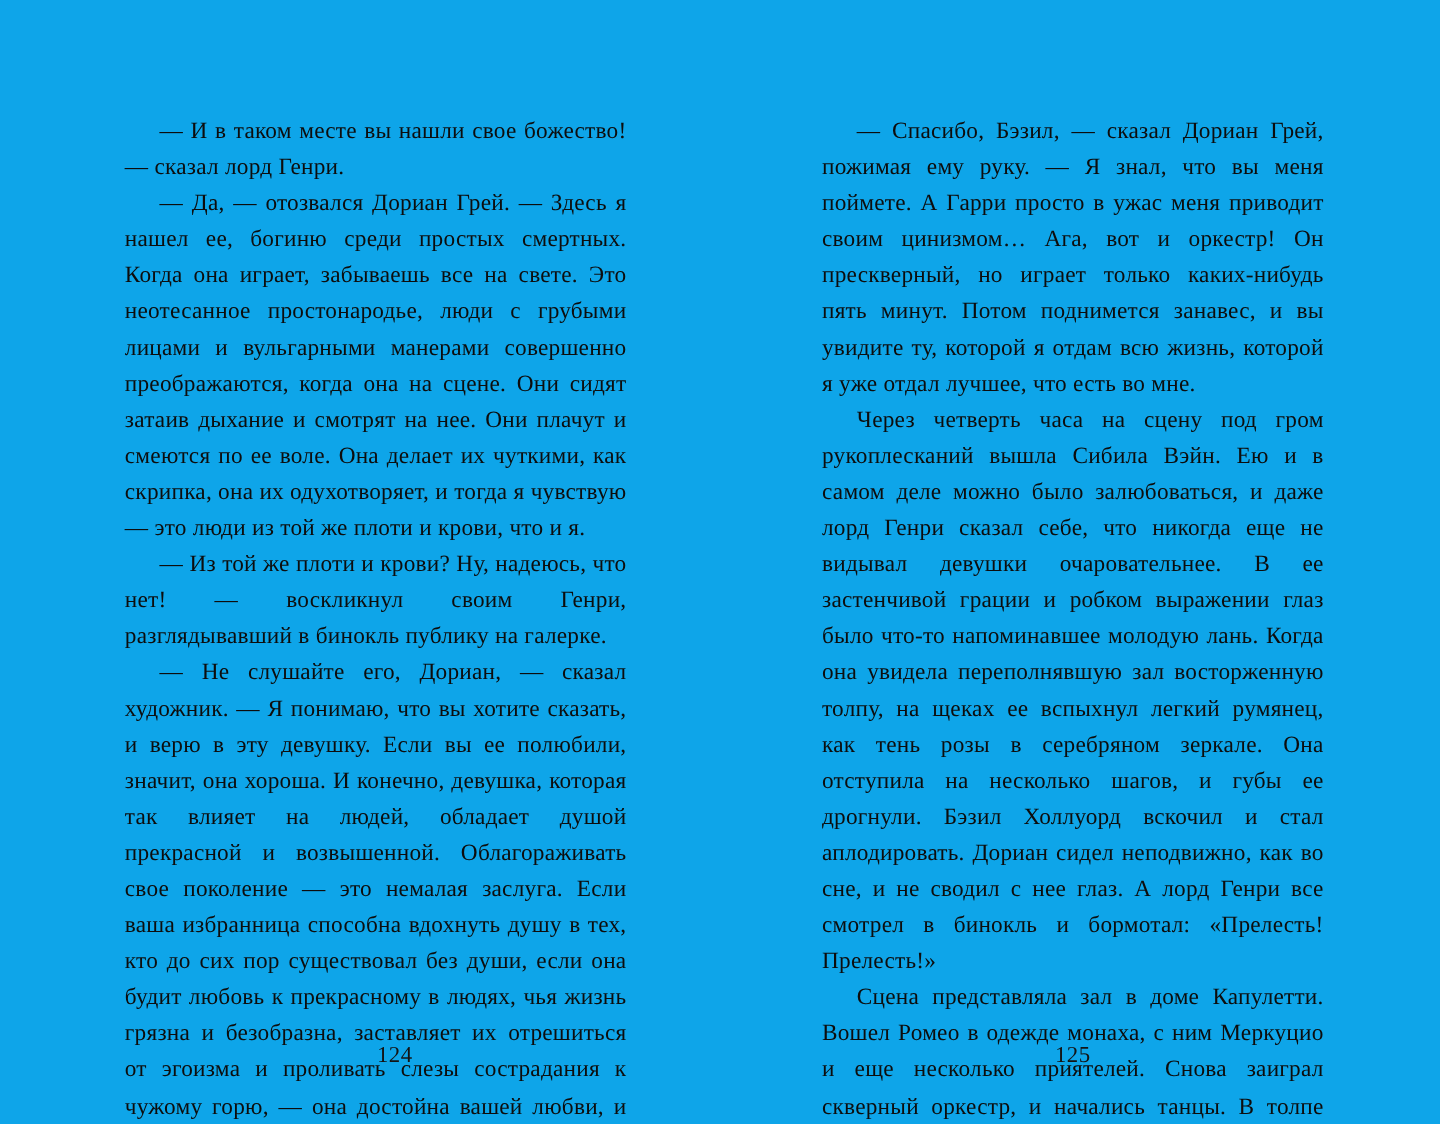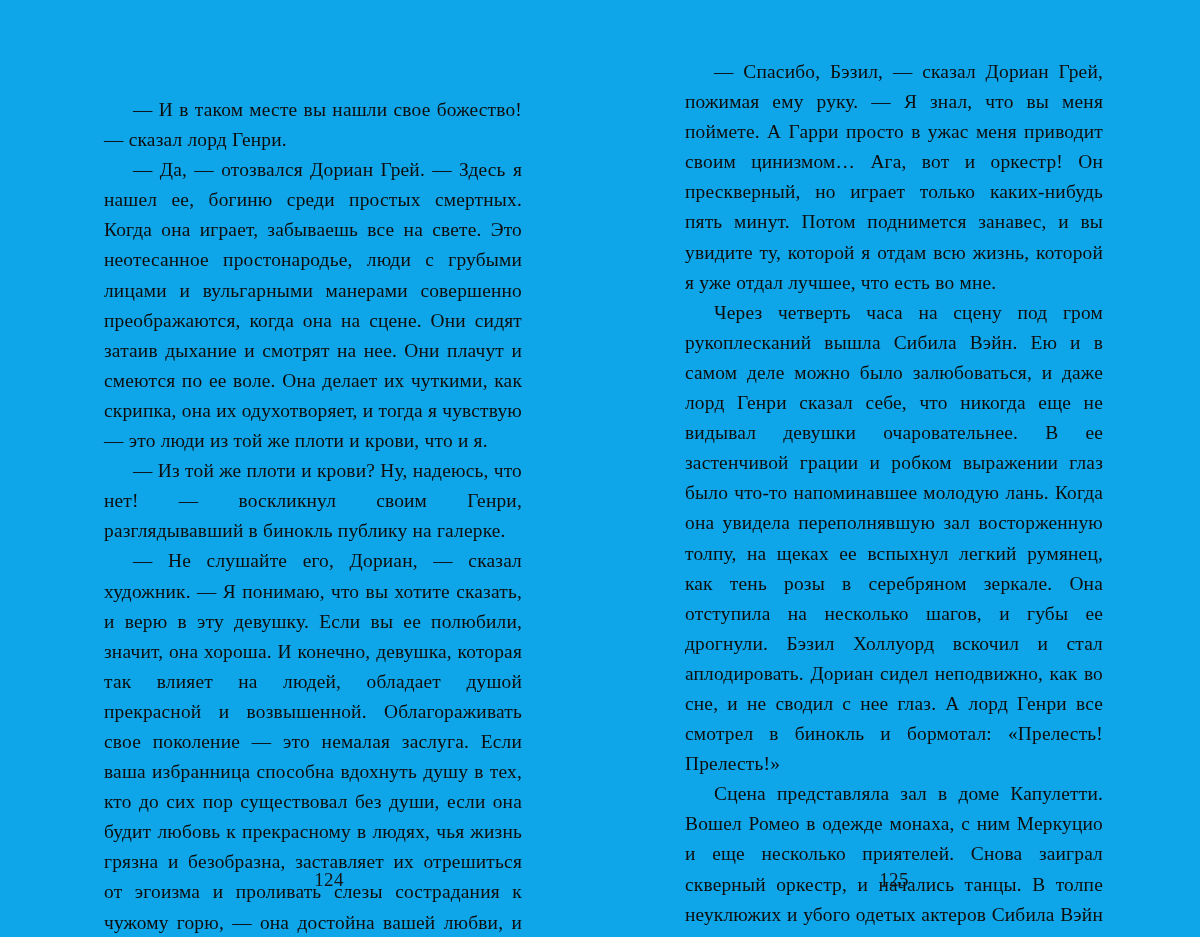--- a/index.html
+++ b/index.html
@@ -31,21 +31,21 @@
     height: 937px;
   }
 
   .page-left {
     width: 600px;
     padding: 95px 79px 0 104px;
   }
 
   .page-right {
     width: 600px;
-    padding: 57px 97px 0 85px;
+    padding: 95px 97px 0 85px;
   }
 
   .text-column {
     width: 418px;
     font-size: 19.4px;
     line-height: 30.1px;
     text-align: justify;
     text-justify: inter-word;
     color: #0d0d0d;
     hyphens: manual;

